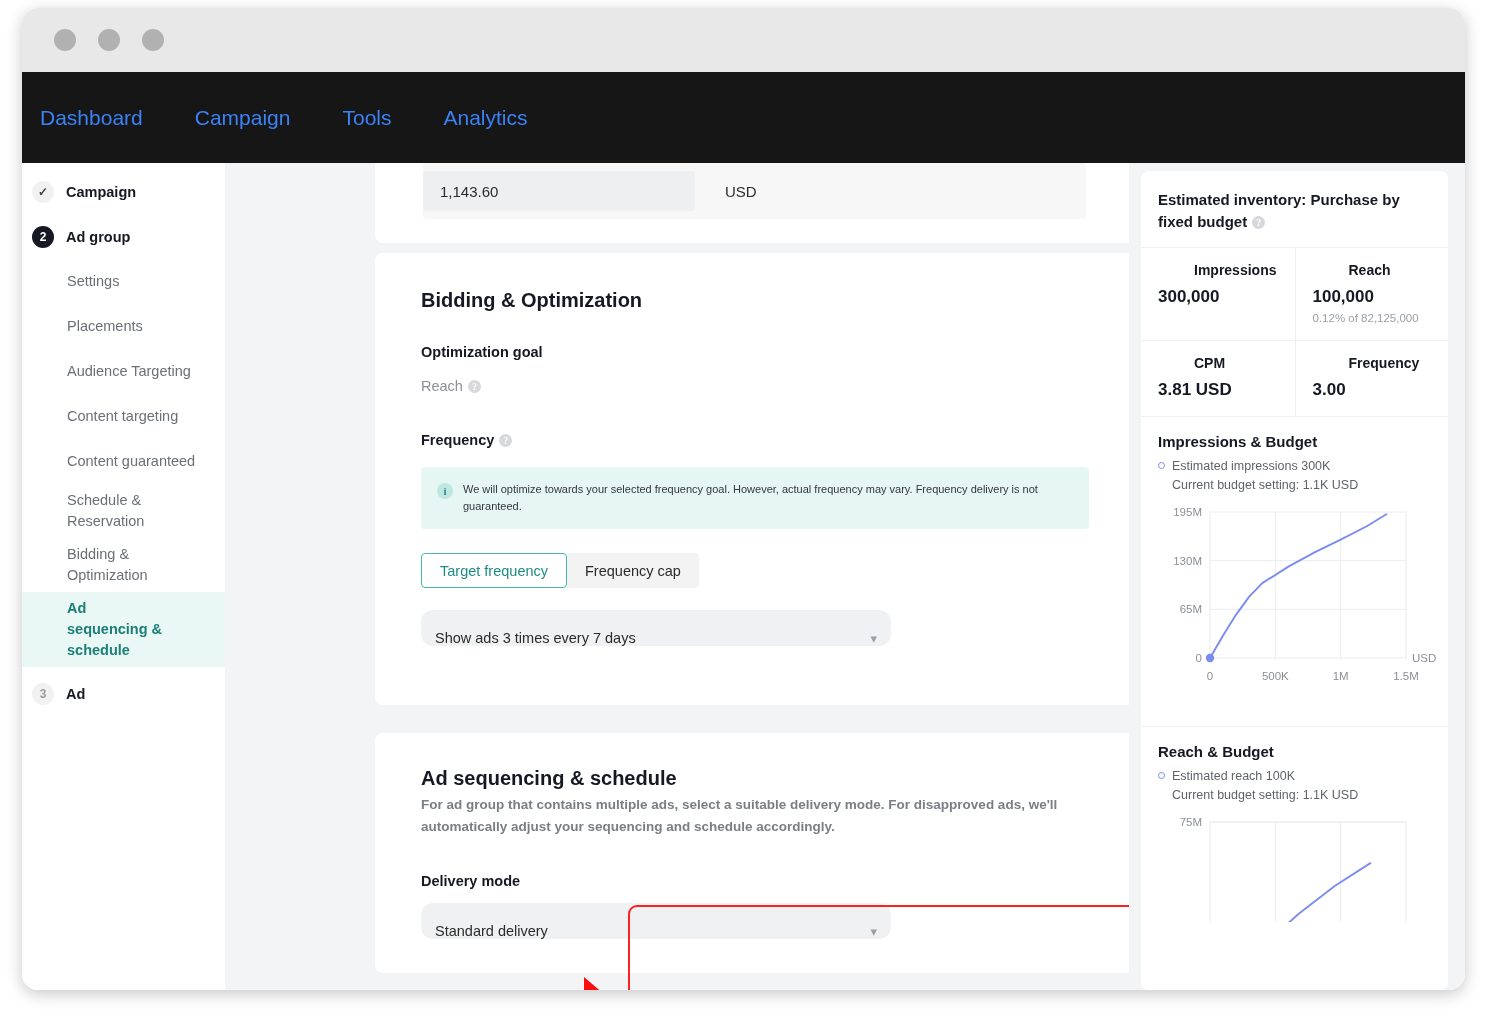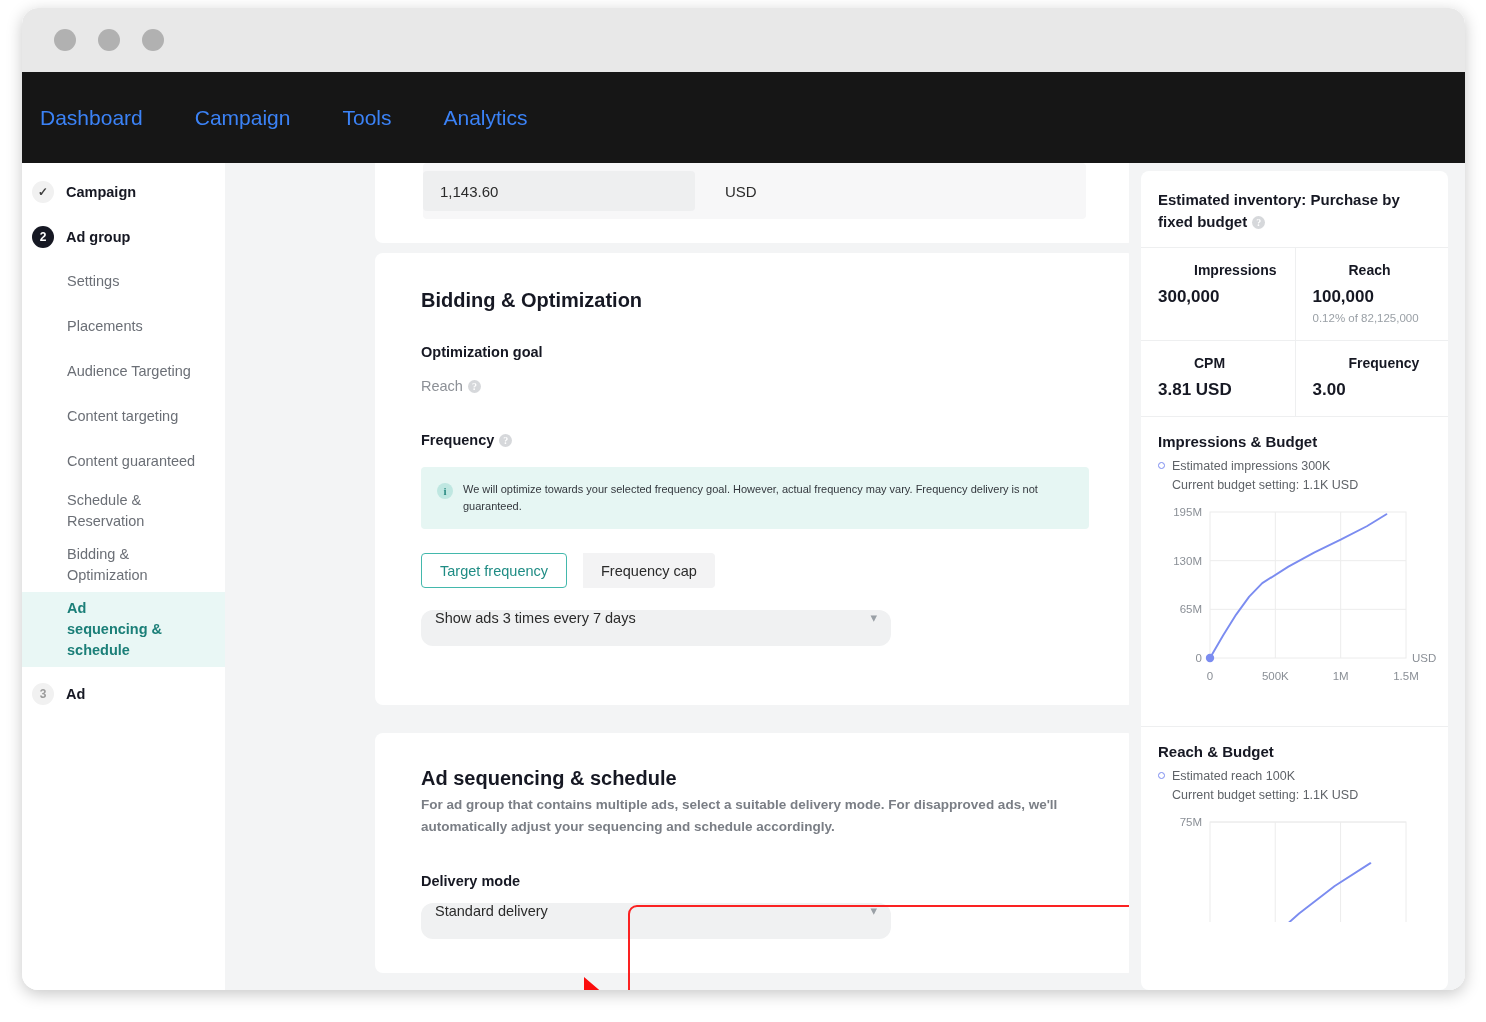--- a/index.html
+++ b/index.html
@@ -154,35 +154,35 @@
   }
   .info-badge {
     width: 16px; height: 16px; border-radius: 50%;
     background: #bfe7e1; color: #2b8a82;
     font-size: 11px; font-weight: 700; text-align: center; line-height: 16px;
     flex: 0 0 16px; margin-top: 2px;
     font-family: "Liberation Serif", serif;
   }
   #freq-banner .txt { font-size: 11px; color: #33373d; line-height: 1.55; }
 
-  .seg-group { display: flex; gap: 16px; }
+  .seg-group { display: flex; }
   .seg {
     height: 35px; padding: 0 18px;
     display: flex; align-items: center;
     font-size: 14.5px; cursor: pointer;
   }
   .seg.active {
     background: #ffffff; color: #1f8c84;
     border: 1px solid #43b8ac; border-radius: 4px;
   }
   .seg.inactive { background: #f3f3f4; color: #2b2b2b; border-radius: 0 4px 4px 0; }
 
   .select-box {
     background: #f0f1f2; border-radius: 12px;
-    height: 36px; display: flex; align-items: flex-start;
+    height: 36px; display: flex; align-items: flex-end;
     padding: 0 14px 0 14px; justify-content: space-between;
     font-size: 14.5px; color: #2b2b2b; cursor: pointer;
   }
   .chev { color: #9aa0a6; font-size: 13px; }
 
   
   #seq-card {
     left: 150px; top: 570px; width: 760px; height: 240px;
     padding: 34px 46px;
   }

